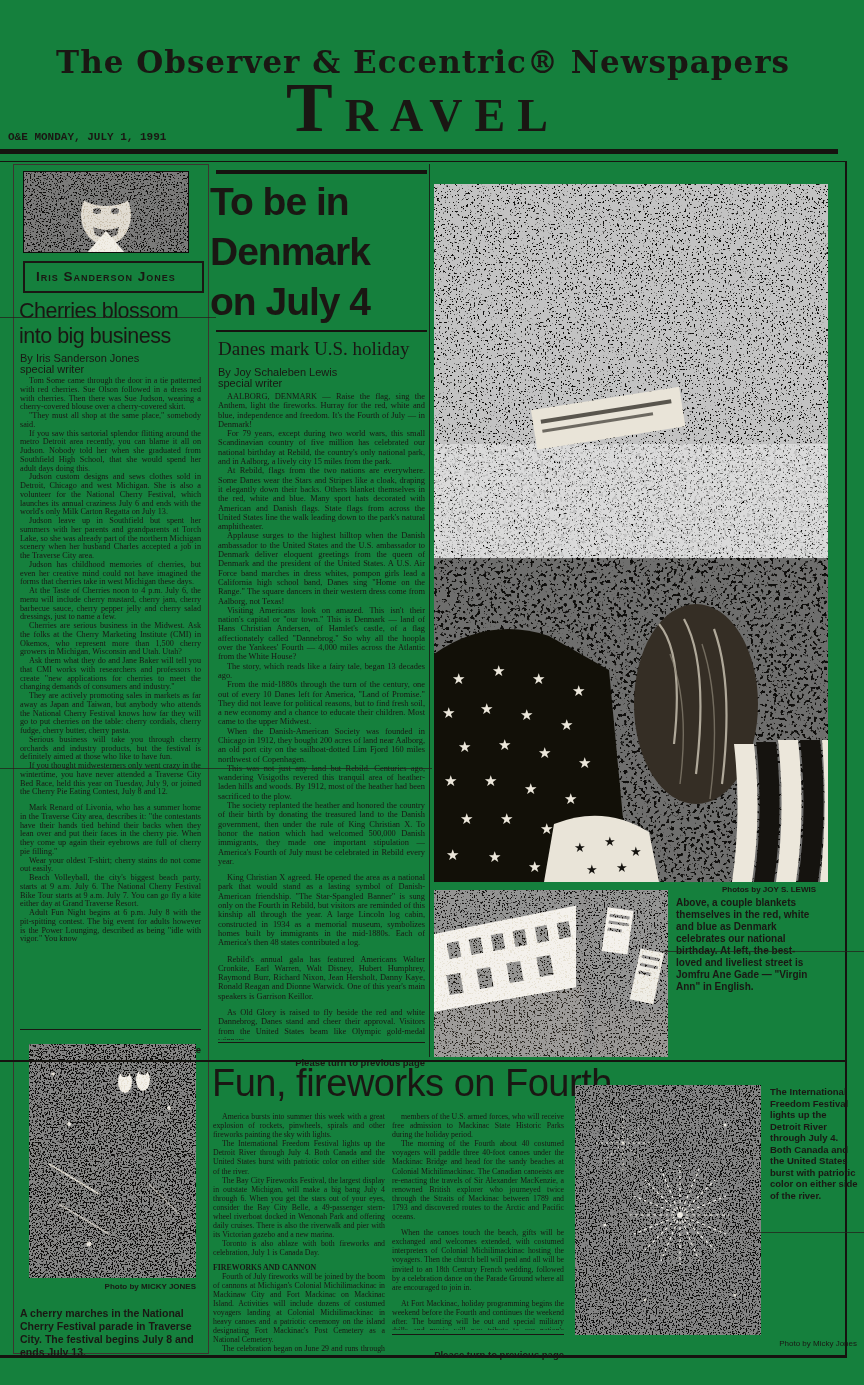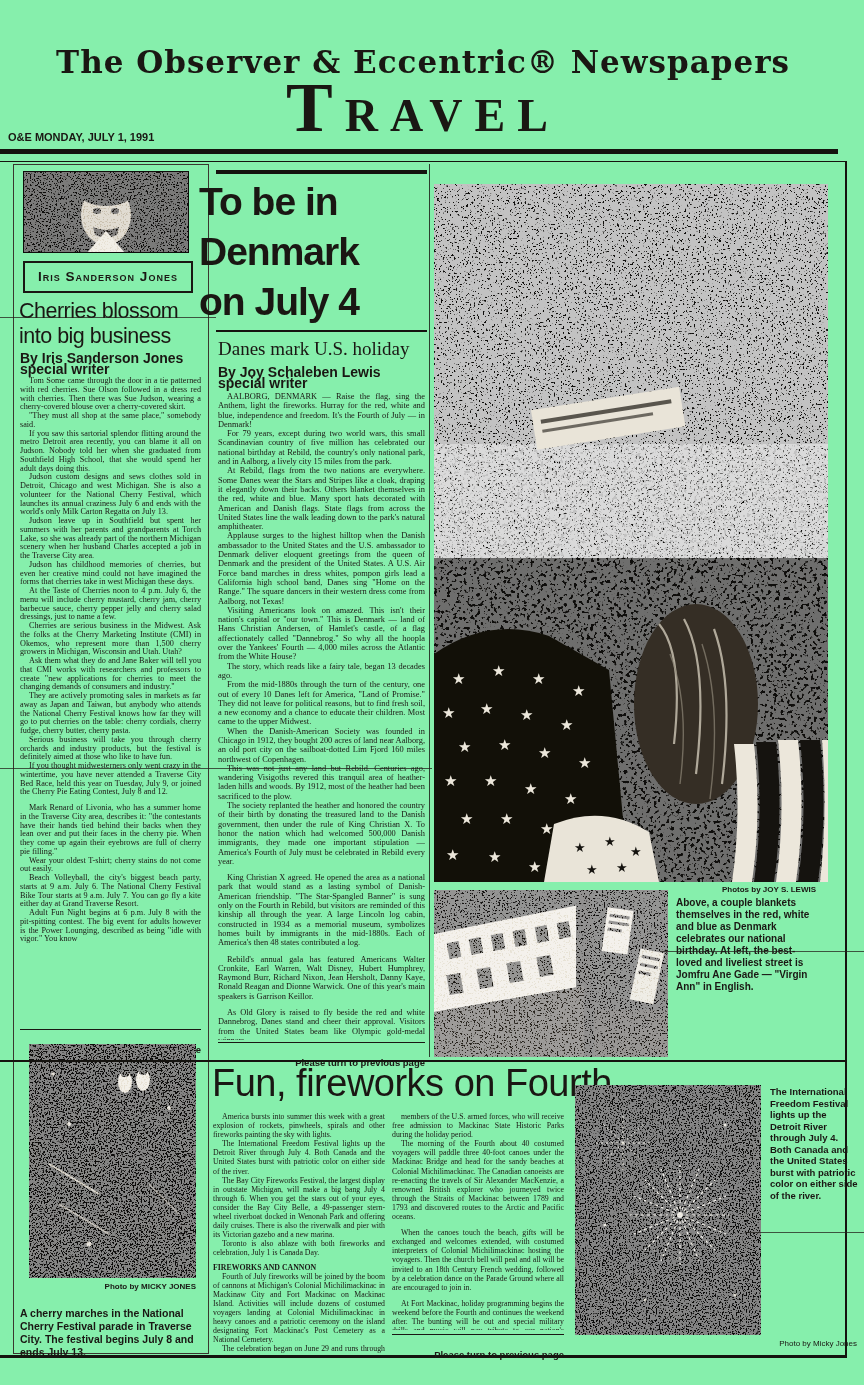--- a/index.html
+++ b/index.html
@@ -1,44 +1,44 @@
 <!DOCTYPE html>
 <html><head>
 <meta charset="utf-8">
 <style>
   html,body{margin:0;padding:0;background:#d8d4ca;}
-  .page{position:relative;width:864px;height:1385px;background:#86efac;color:#1a1713;overflow:hidden;
+  .page{position:relative;width:864px;height:1385px;background:#15803d;color:#1a1713;overflow:hidden;
         font-family:"Liberation Serif",serif;}
   .abs{position:absolute;}
   
   .paper-name{top:44px;left:0;width:846px;text-align:center;font-family:"DejaVu Serif",serif;
               font-weight:bold;font-size:31px;letter-spacing:1px;}
   .section-title{top:76px;left:0;width:846px;text-align:center;font-family:"Liberation Serif",serif;
                  font-weight:bold;font-size:46px;letter-spacing:12px;line-height:64px;}
   .section-title::first-letter{font-size:70px;}
-  .date-line{top:131px;left:8px;font-weight:bold;font-size:11px;font-family:Liberation Sans, sans-serif;}
+  .date-line{top:131px;left:8px;font-weight:bold;font-size:11px;font-family:Liberation Mono, monospace;}
   .rule{background:#15130f;}
   
   .left-box{left:13px;top:164px;width:194px;height:1188px;border:1px solid #3a362f;}
-  .nameplate{left:9px;top:96px;width:166px;height:28px;border:2px solid #1a1713;text-align:center;
+  .nameplate{left:9px;top:96px;width:166px;height:28px;border:2px solid #1a1713;
              line-height:27px;font-family:"Liberation Sans",sans-serif;font-weight:bold;font-size:13.5px;
-             font-variant:small-caps;letter-spacing:1px;}
+             font-variant:small-caps;letter-spacing:1px;padding-left:11px;}
   .cherry-headline{left:5px;top:134px;width:184px;font-family:"Liberation Sans",sans-serif;
                    font-size:21.5px;line-height:25px;letter-spacing:-0.5px;}
-  .byline{font-family:"Liberation Sans",sans-serif;font-weight:bold;font-size:14px;line-height:11px;}
+  .byline{font-family:"Liberation Sans",sans-serif;font-weight:normal;font-size:11px;line-height:11px;}
   .body-text{text-align:justify;overflow:hidden;}
   .body-text p{margin:0;text-indent:9px;}
   .body-text p.gap{margin-top:7px;}
   .left-body{left:6px;top:212px;width:181px;height:650px;font-size:8.2px;line-height:8.75px;}
   .continuation{border-top:1px solid #1a1713;text-align:right;font-family:"Liberation Sans",sans-serif;
                 font-weight:bold;font-size:9.5px;padding-top:14px;}
   .credit{font-family:"Liberation Sans",sans-serif;font-weight:bold;font-size:8px;text-align:right;}
   .caption{font-family:"Liberation Sans",sans-serif;font-weight:bold;font-size:9.5px;line-height:12px;margin-top:12px;}
   
-  .den-headline{left:199px;top:177px;width:212px;font-family:"Liberation Sans",sans-serif;
+  .den-headline{left:210px;top:177px;width:212px;font-family:"Liberation Sans",sans-serif;
                 font-weight:bold;font-size:39px;line-height:50px;letter-spacing:-1px;}
   .den-subhead{left:218px;top:338px;width:207px;font-family:Liberation Serif, serif;font-size:19px;}
   .den-body{left:218px;top:392px;width:207px;height:648px;font-size:8.4px;line-height:9.3px;}
   .side-caption{font-family:"Liberation Sans",sans-serif;font-weight:bold;font-size:10px;line-height:12px;}
   
   .fun-headline{left:212px;top:1062px;width:530px;font-family:"Liberation Sans",sans-serif;
                 font-size:38px;letter-spacing:-0.5px;}
   .fun-col{top:1112px;width:172px;font-size:7.8px;line-height:9.1px;}
   .fun-sub{font-family:"Liberation Serif",serif;font-weight:bold;margin-top:5px !important;text-indent:0 !important;}
   .artifact{background:#23201b;opacity:.75;height:1px;}

